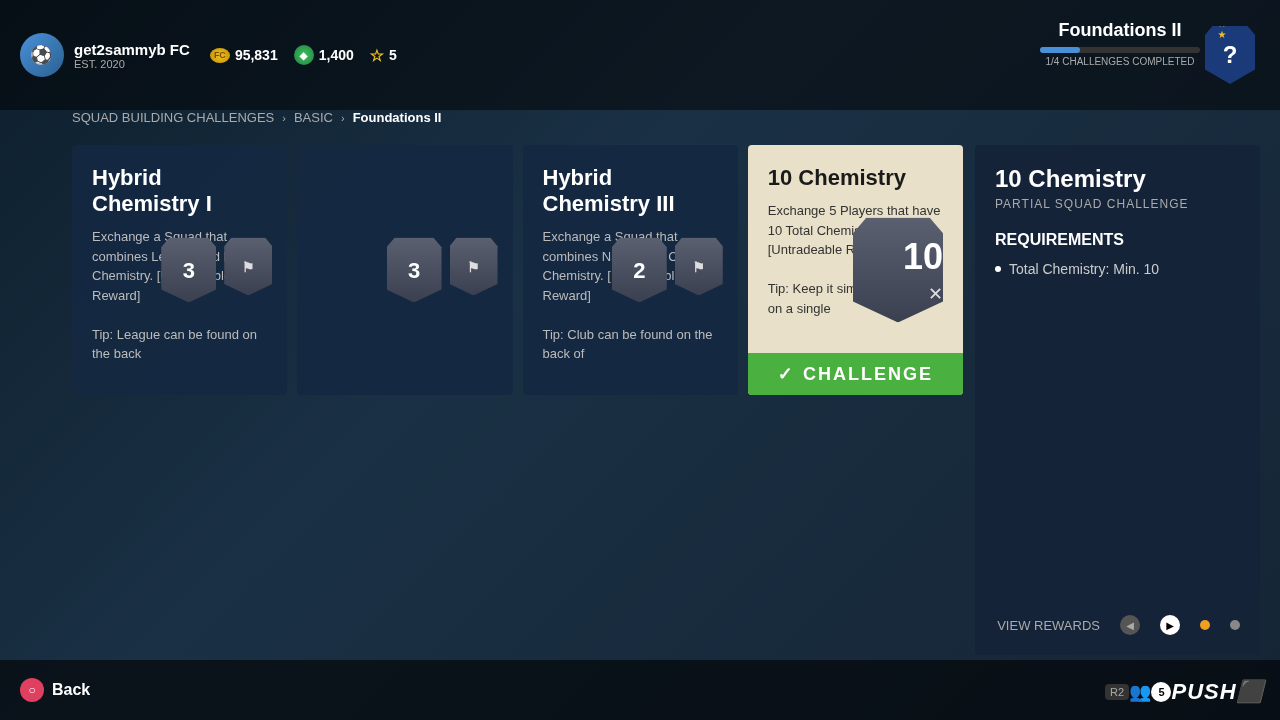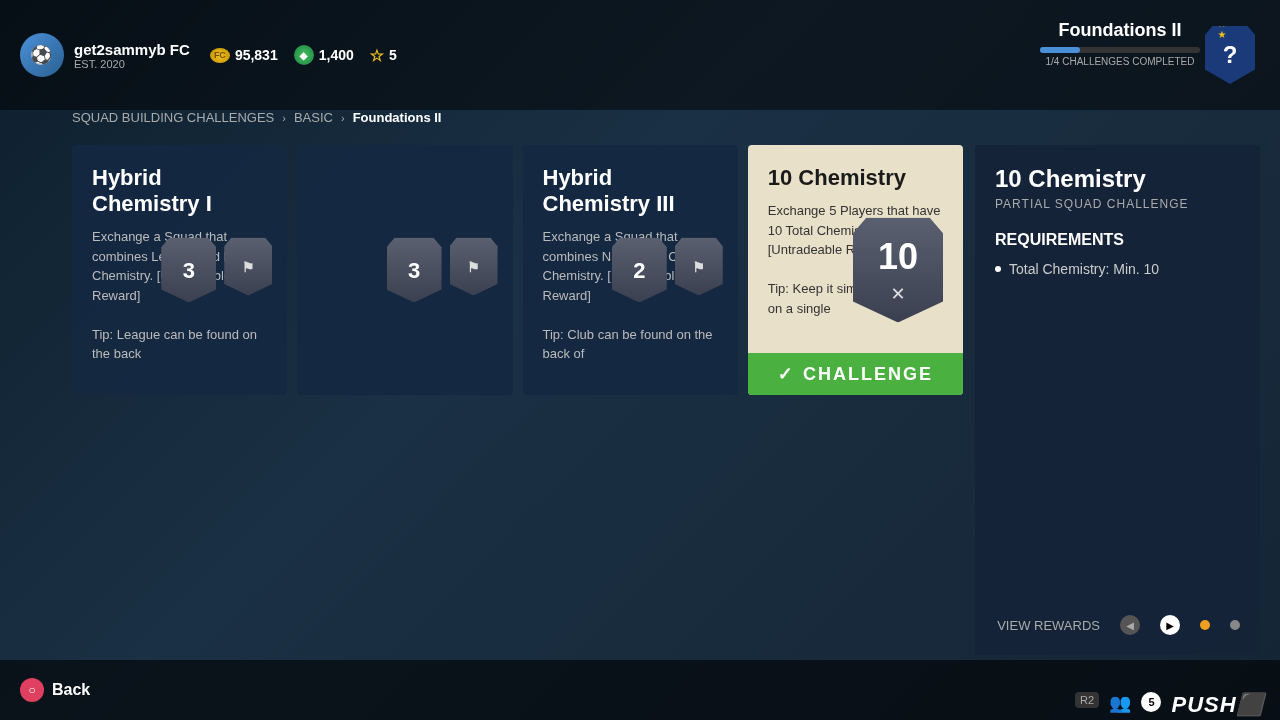--- a/index.html
+++ b/index.html
@@ -313,21 +313,21 @@
       transform: translateY(-50%);
     }
 
     .big-badge {
       width: 90px;
       height: 105px;
       background: linear-gradient(180deg, #5a6070 0%, #3a4050 100%);
       clip-path: polygon(15% 0%, 85% 0%, 100% 15%, 100% 80%, 50% 100%, 0% 80%, 0% 15%);
       display: flex;
       flex-direction: column;
-      align-items: center;
+      align-items: flex-end;
       justify-content: center;
       gap: 5px;
     }
 
     .big-badge-num {
       font-size: 36px;
       font-weight: bold;
       color: #fff;
     }
 
@@ -471,24 +471,23 @@
       display: flex;
       align-items: center;
       justify-content: center;
       font-size: 12px;
     }
 
     
     .bottom-right {
       position: absolute;
       right: 15px;
-      bottom: 2px;
-      display: flex;
-      align-items: flex-start;
-      gap: 10px;
+      bottom: 15px;
+      display: flex;
+      align-items: center;
     }
 
     .push-logo {
       font-size: 22px;
       font-weight: 900;
       color: #fff;
       font-style: italic;
       letter-spacing: 1px;
     }
 

